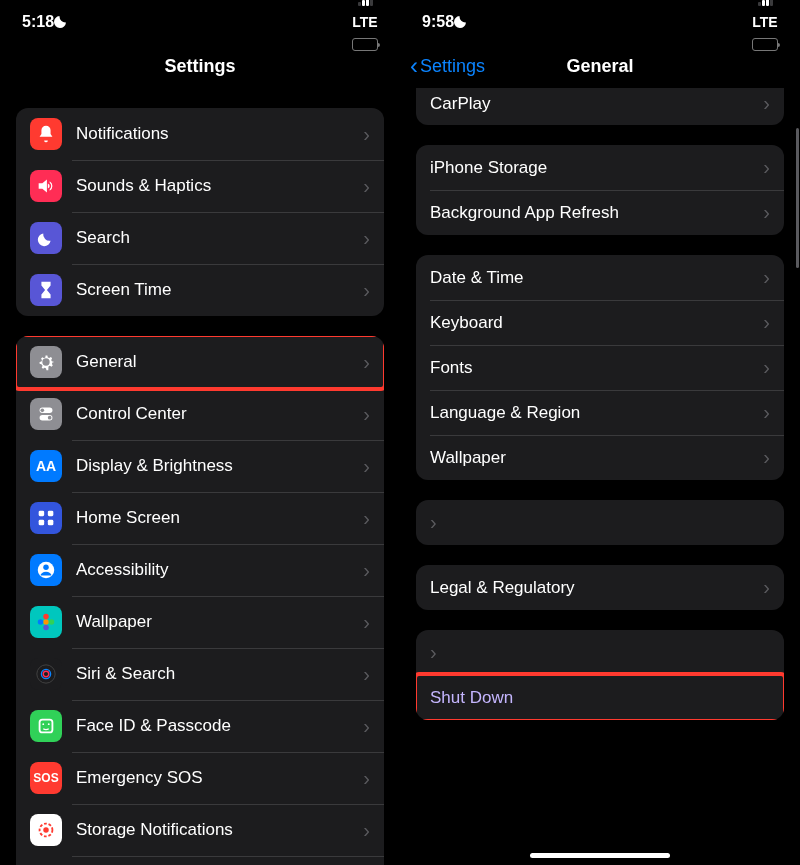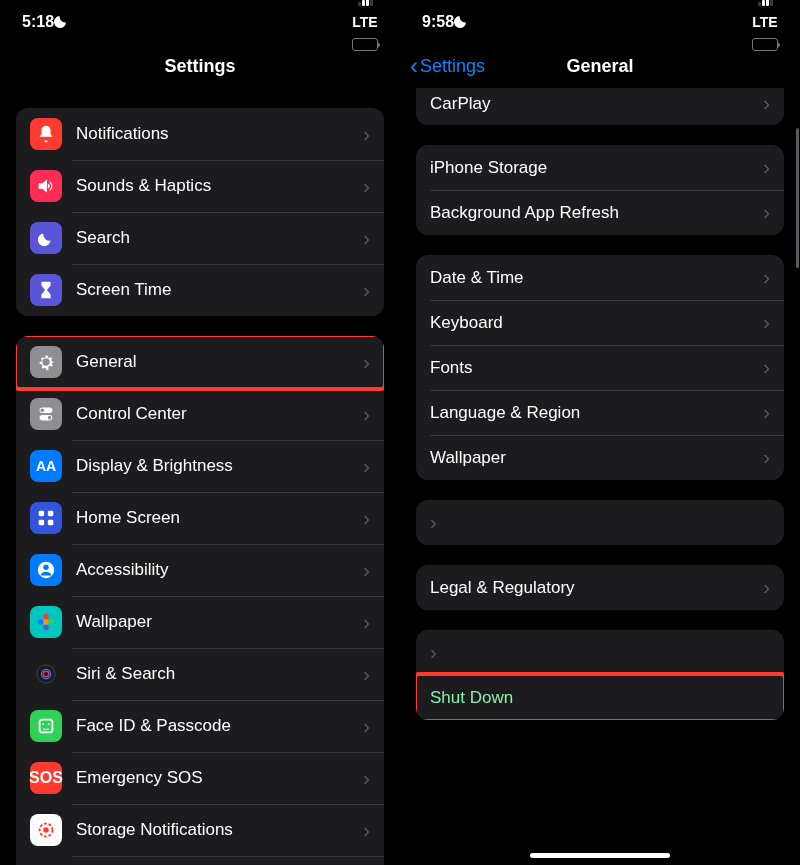--- a/index.html
+++ b/index.html
@@ -81,21 +81,21 @@
     border-radius: 8px;
     margin-right: 14px;
     display: flex;
     align-items: center;
     justify-content: center;
     flex-shrink: 0;
     font-size: 18px;
     color: #ffffff;
   }
   .row-label { flex: 1; font-size: 17px; color: #fff; }
-  .row-label.blue { color: #86efac; }
+  .row-label.blue { color: #c4b5fd; }
   .chevron { color: #5a5a5e; font-size: 20px; font-weight: 300; }
   .highlight-box {
     border: 4px solid #ff3a2f;
     border-radius: 6px;
     position: absolute;
     pointer-events: none;
     z-index: 10;
   }
   .cut-top { margin-top: 0; border-top-left-radius: 0; border-top-right-radius: 0; }
   .cut-top .row:first-child { padding-top: 4px; min-height: 30px; }
@@ -278,21 +278,21 @@
               <rect x="5" y="5" width="14" height="14" rx="3" fill="none" stroke="#fff" stroke-width="2"></rect>
               <circle cx="9" cy="10" r="1" fill="#fff"></circle>
               <circle cx="15" cy="10" r="1" fill="#fff"></circle>
               <path d="M9 15q3 2 6 0" stroke="#fff" stroke-width="1.5" fill="none"></path>
             </svg>
           </div>
           <div class="row-label">Face ID &amp; Passcode</div>
           <div class="chevron">›</div>
         </div>
         <div class="row">
-          <div class="icon-box" style="background: rgb(255, 58, 48); font-size: 16px; font-weight: 700;">SOS</div>
+          <div class="icon-box" style="background: rgb(255, 58, 48); font-size: 12px; font-weight: 700;">SOS</div>
           <div class="row-label">Emergency SOS</div>
           <div class="chevron">›</div>
         </div>
         <div class="row">
           <div class="icon-box" style="background: rgb(255, 255, 255);">
             <svg width="22" height="22" viewBox="0 0 24 24">
               <circle cx="12" cy="12" r="7" fill="none" stroke="#ff3a30" stroke-width="2" stroke-dasharray="3 2"></circle>
               <circle cx="12" cy="12" r="3" fill="#ff3a30"></circle>
             </svg>
           </div>

